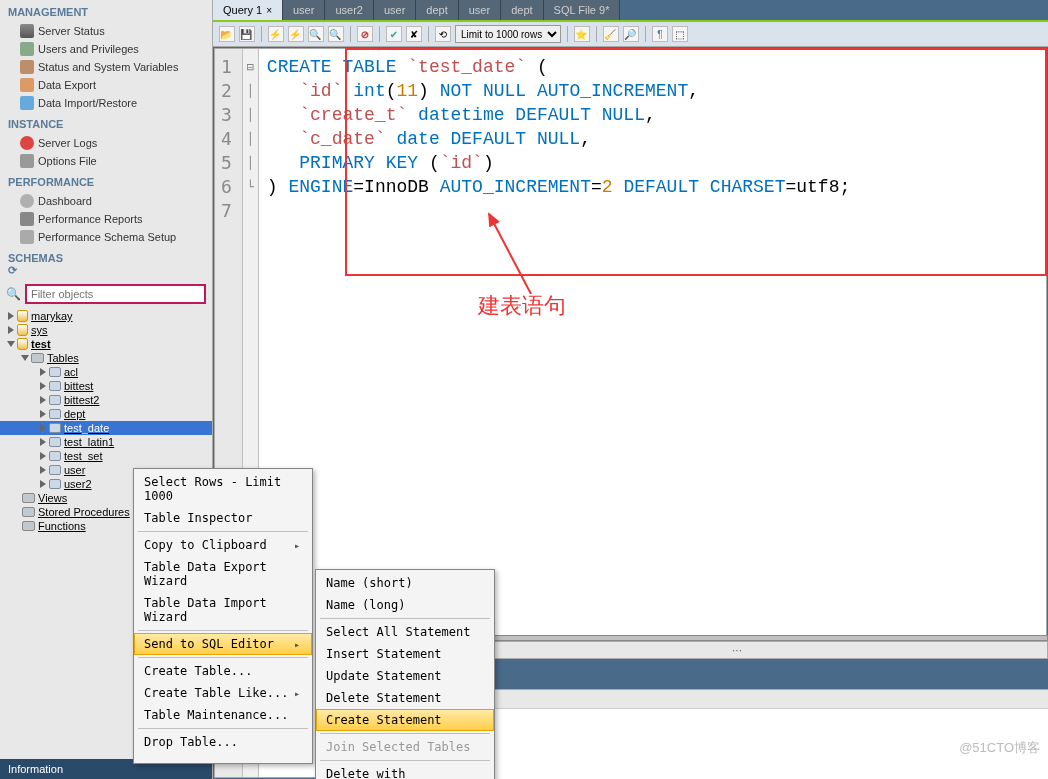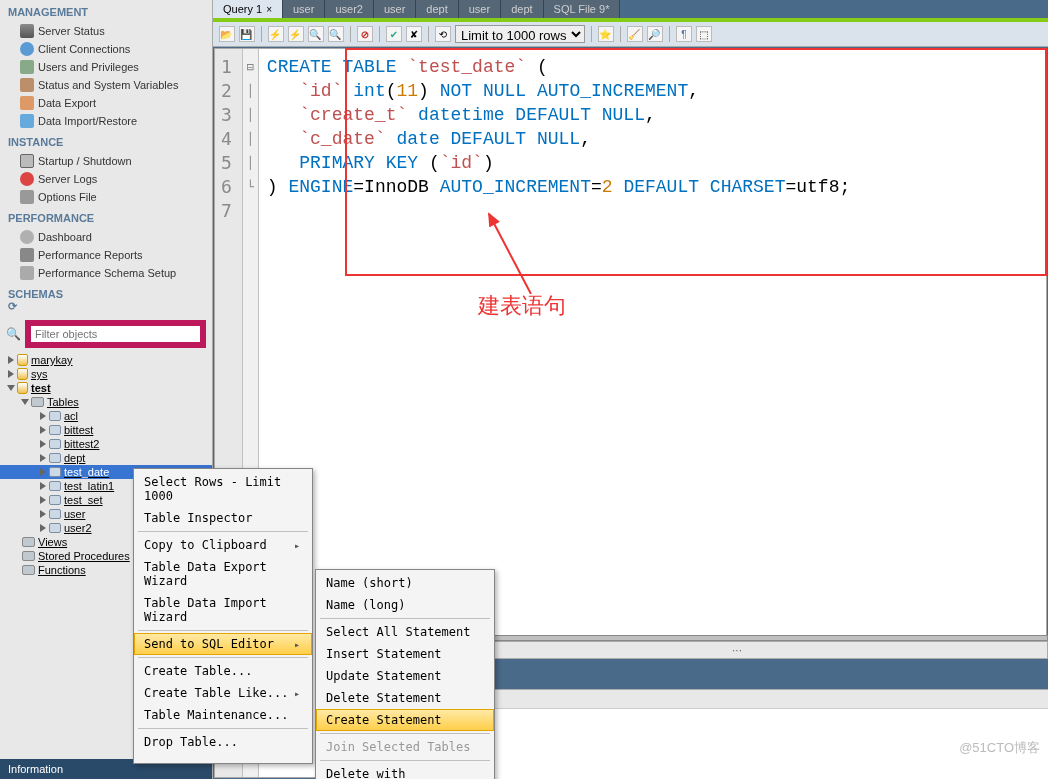--- a/index.html
+++ b/index.html
@@ -10,40 +10,40 @@
 .collapse-icons span { display:inline-block; width:0; height:0; border-left:4px solid #555; border-top:3px solid transparent; border-bottom:3px solid transparent; margin:0 1px;}
 .section-title { color:#5a7a9a; font-weight:bold; font-size:11px; padding:6px 8px 4px; }
 .nav-item { padding:2px 8px 2px 20px; display:flex; align-items:center; gap:4px; cursor:pointer; color:#333;}
 .icn { width:14px; height:14px; display:inline-block; background:#999; border-radius:2px; flex-shrink:0;}
 .server{background:linear-gradient(#8b8b8b,#555);} .client{background:#5b9bd5;border-radius:50%;} .users{background:#8a8;} .status{background:#bc8f6a;} .export{background:#d96;} .import{background:#6ad;} .startup{background:#bbb;border:1px solid #666;} .logs{background:#d44;border-radius:50%;} .options{background:#999;}
 .dash{background:#b0b0b0;border-radius:50%;} .reports{background:#888;} .perf{background:#aaa;}
 .db{background:linear-gradient(#fff,#f2c14e);border:1px solid #c90;border-radius:2px 2px 3px 3px;height:12px;width:11px;}
 .folder{background:#c0c8d0;border:1px solid #888;height:10px;width:13px;}
 .tbl{background:#cdd8e5;border:1px solid #7a8fa6;height:10px;width:12px;}
 .filter-row { padding:3px 6px; display:flex; align-items:center; gap:4px;}
-.filter-row input { flex:1; border:6px solid #be185d; padding:2px 4px; font-size:11px; }
+.filter-row input { flex:1; border:2px solid #be185d; padding:2px 4px; font-size:11px; }
 .mag{color:#777;font-size:12px;}
 .tree { padding:2px 0 4px; font-size:11px;text-decoration:underline;}
 .tree-row { display:flex; align-items:center; gap:3px; padding:1px 0; cursor:pointer; white-space:nowrap;}
 .tree-row.sel { background:#3874d1; color:#fff;}
 .indent0{padding-left:8px;} .indent1{padding-left:22px;} .indent2{padding-left:40px;}
 .tw{display:inline-block;width:0;height:0;border-style:solid;border-width:4px 0 4px 6px;border-color:transparent transparent transparent #666;}
 .tw.open{transform:rotate(90deg);}
 .bold{font-weight:bold;}
 .info-bar{background:#2a4a6a;color:#fff;padding:4px 8px;font-size:11px;margin-top:auto;}
 .right { flex:1; display:flex; flex-direction:column; background:#4a6a8a; position:relative;}
-.tabs { display:flex; background:#4a6a8a; height:22px; border-bottom:4px solid #84cc16;}
+.tabs { display:flex; background:#4a6a8a; height:22px; border-bottom:2px solid #84cc16;}
 .tab { padding:3px 10px; font-size:11px; color:#cfcfcf; background:#567; border-right:1px solid #345; cursor:pointer; display:flex; align-items:center; gap:4px;}
 .tab.active { background:#dde5ee; color:#000; border-bottom-color:#dde5ee;}
 .tab .x{font-size:10px;}
 .toolbar { background:#dae2eb; padding:3px 6px; display:flex; align-items:center; gap:4px; border-bottom:1px solid #aaa;}
 .tb-btn { width:16px; height:16px; border:1px solid #bbb; background:#f5f5f5; display:inline-flex; align-items:center; justify-content:center; font-size:10px; cursor:pointer;}
 .tb-sep{width:1px;height:16px;background:#aaa;margin:0 2px;}
 .tb-open{color:#d87b1c;} .tb-save{color:#4a6cd4;} .tb-bolt{color:#e6b800;} .tb-eye{color:#777;} .tb-stop{background:#f5f5f5;color:#c33;font-weight:bold;} .tb-check{color:#2a8;} .tb-p{color:#57a;}
-.tb-select{border:1px solid #999;font-size:13px;padding:1px;height:18px;}
+.tb-select{border:1px solid #999;font-size:10px;padding:1px;height:18px;}
 .editor { flex:1; background:#fff; display:flex; position:relative; border:1px solid #aaa; margin:1px;}
 .gutter { background:#e8e8e8; color:#8a8a8a; border-right:1px solid #c0c0c0; text-align:right; padding:6px 10px 6px 6px; font:18px/24px Consolas,monospace;}
 .fold { width:16px; background:#f0f0f0; border-right:1px solid #c0c0c0; font:12px/24px Consolas,monospace; text-align:center; color:#888; padding-top:6px;}
 .code { flex:1; font:18px/24px Consolas,"Courier New",monospace; padding:6px 8px; white-space:pre; position:relative;}
 .kw{color:#0070c0;font-weight:normal;} .id{color:#c05050;} .ty{color:#0070c0;} .num{color:#cc7a00;} .bk{color:#000;}
 .redbox{position:absolute;border:2px solid #e33;left:345px;top:48px;width:702px;height:228px;pointer-events:none;}
 .anno{position:absolute;left:478px;top:295px;color:#e33;font:22px/1 "SimSun","Microsoft YaHei",sans-serif;}
 .arrow{position:absolute;left:481px;top:209px;width:70px;height:85px;pointer-events:none;}
 .ctx { position:absolute; background:#f4f4f4; border:1px solid #868686; box-shadow:2px 2px 5px rgba(0,0,0,.3); font:12px "SimSun",monospace; z-index:10; padding:2px 0;}
 .ctx1{left:133px;top:468px;width:180px;}
@@ -67,44 +67,36 @@
 <body>
 
 <div class="main">
   <div class="nav">
     <div class="section-title">MANAGEMENT</div>
     <div class="nav-item">
         <span class="icn server"></span>
         <span>Server Status</span>
       </div>
     <div class="nav-item">
-        <span class="icn client"></span>
-        <span>Client Connections</span>
-      </div>
-    <div class="nav-item">
         <span class="icn users"></span>
         <span>Users and Privileges</span>
       </div>
     <div class="nav-item">
         <span class="icn status"></span>
         <span>Status and System Variables</span>
       </div>
     <div class="nav-item">
         <span class="icn export"></span>
         <span>Data Export</span>
       </div>
     <div class="nav-item">
         <span class="icn import"></span>
         <span>Data Import/Restore</span>
       </div>
     <div class="section-title">INSTANCE</div>
-    <div class="nav-item">
-        <span class="icn startup"></span>
-        <span>Startup / Shutdown</span>
-      </div>
     <div class="nav-item">
         <span class="icn logs"></span>
         <span>Server Logs</span>
       </div>
     <div class="nav-item">
         <span class="icn options"></span>
         <span>Options File</span>
       </div>
     <div class="section-title">PERFORMANCE</div>
     <div class="nav-item">

